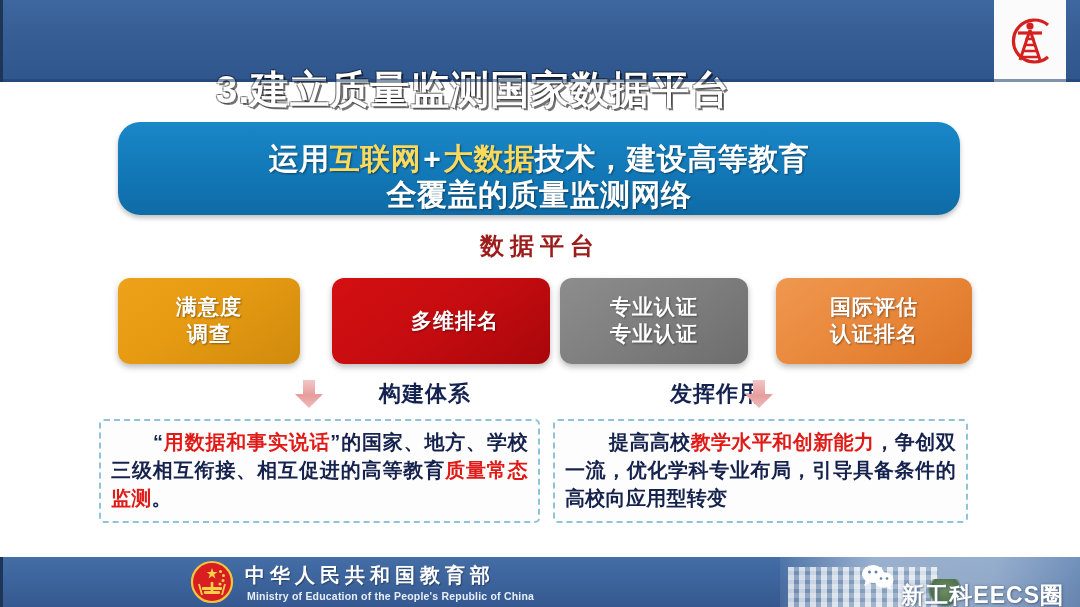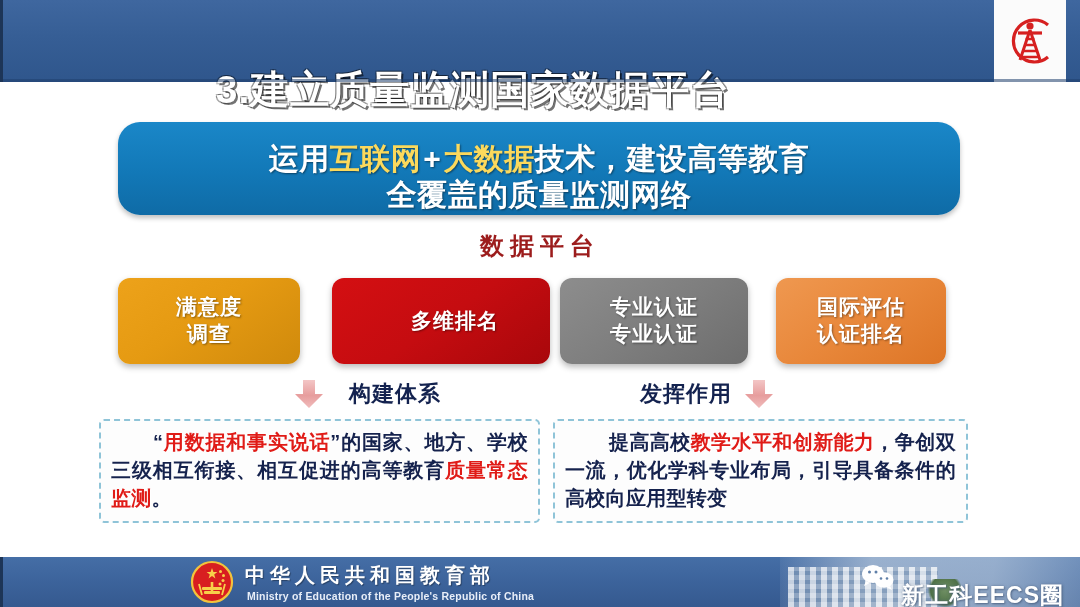--- a/index.html
+++ b/index.html
@@ -68,30 +68,31 @@
     line-height:1.28;letter-spacing:1px;
     box-shadow:0 3px 6px rgba(0,0,0,.28);
     text-shadow:1px 1px 2px rgba(0,0,0,.4);
   }
   .cat-0{left:118px;width:182px;
     background:linear-gradient(145deg,#eda21a 0%,#e59a12 45%,#d08a0c 100%);}
   .cat-1{left:332px;width:190px;
     background:linear-gradient(145deg,#d40f12 0%,#c50c10 50%,#a8070b 100%);padding-left:28px;}
   .cat-2{left:560px;width:188px;
     background:linear-gradient(145deg,#8d8d8d 0%,#7e7e7e 50%,#6d6d6d 100%);}
-  .cat-3{left:776px;width:170px;
+  .cat-3{left:776px;width:196px;
     background:linear-gradient(145deg,#ef9850 0%,#e8873a 50%,#dd7526 100%);}
 
   
   .mid-row{position:absolute;left:0;top:375px;width:1080px;height:40px;}
   .arrow-down{position:absolute;top:2px;width:34px;height:34px;}
   .mid-label{
     position:absolute;top:4px;font-size:22px;font-weight:bold;color:#13224f;
     letter-spacing:1px;white-space:nowrap;
     text-shadow:1px 1px 1px rgba(255,255,255,.9);
+    margin-left:30px;
   }
   .arrow-l{left:292px;}
   .label-l{left:349px;}
   .label-r{left:640px;}
   .arrow-r{left:742px;}
 
   
   .note-box{
     position:absolute;top:419px;height:104px;
     border:2px dashed #8fc4d8;border-radius:5px;

